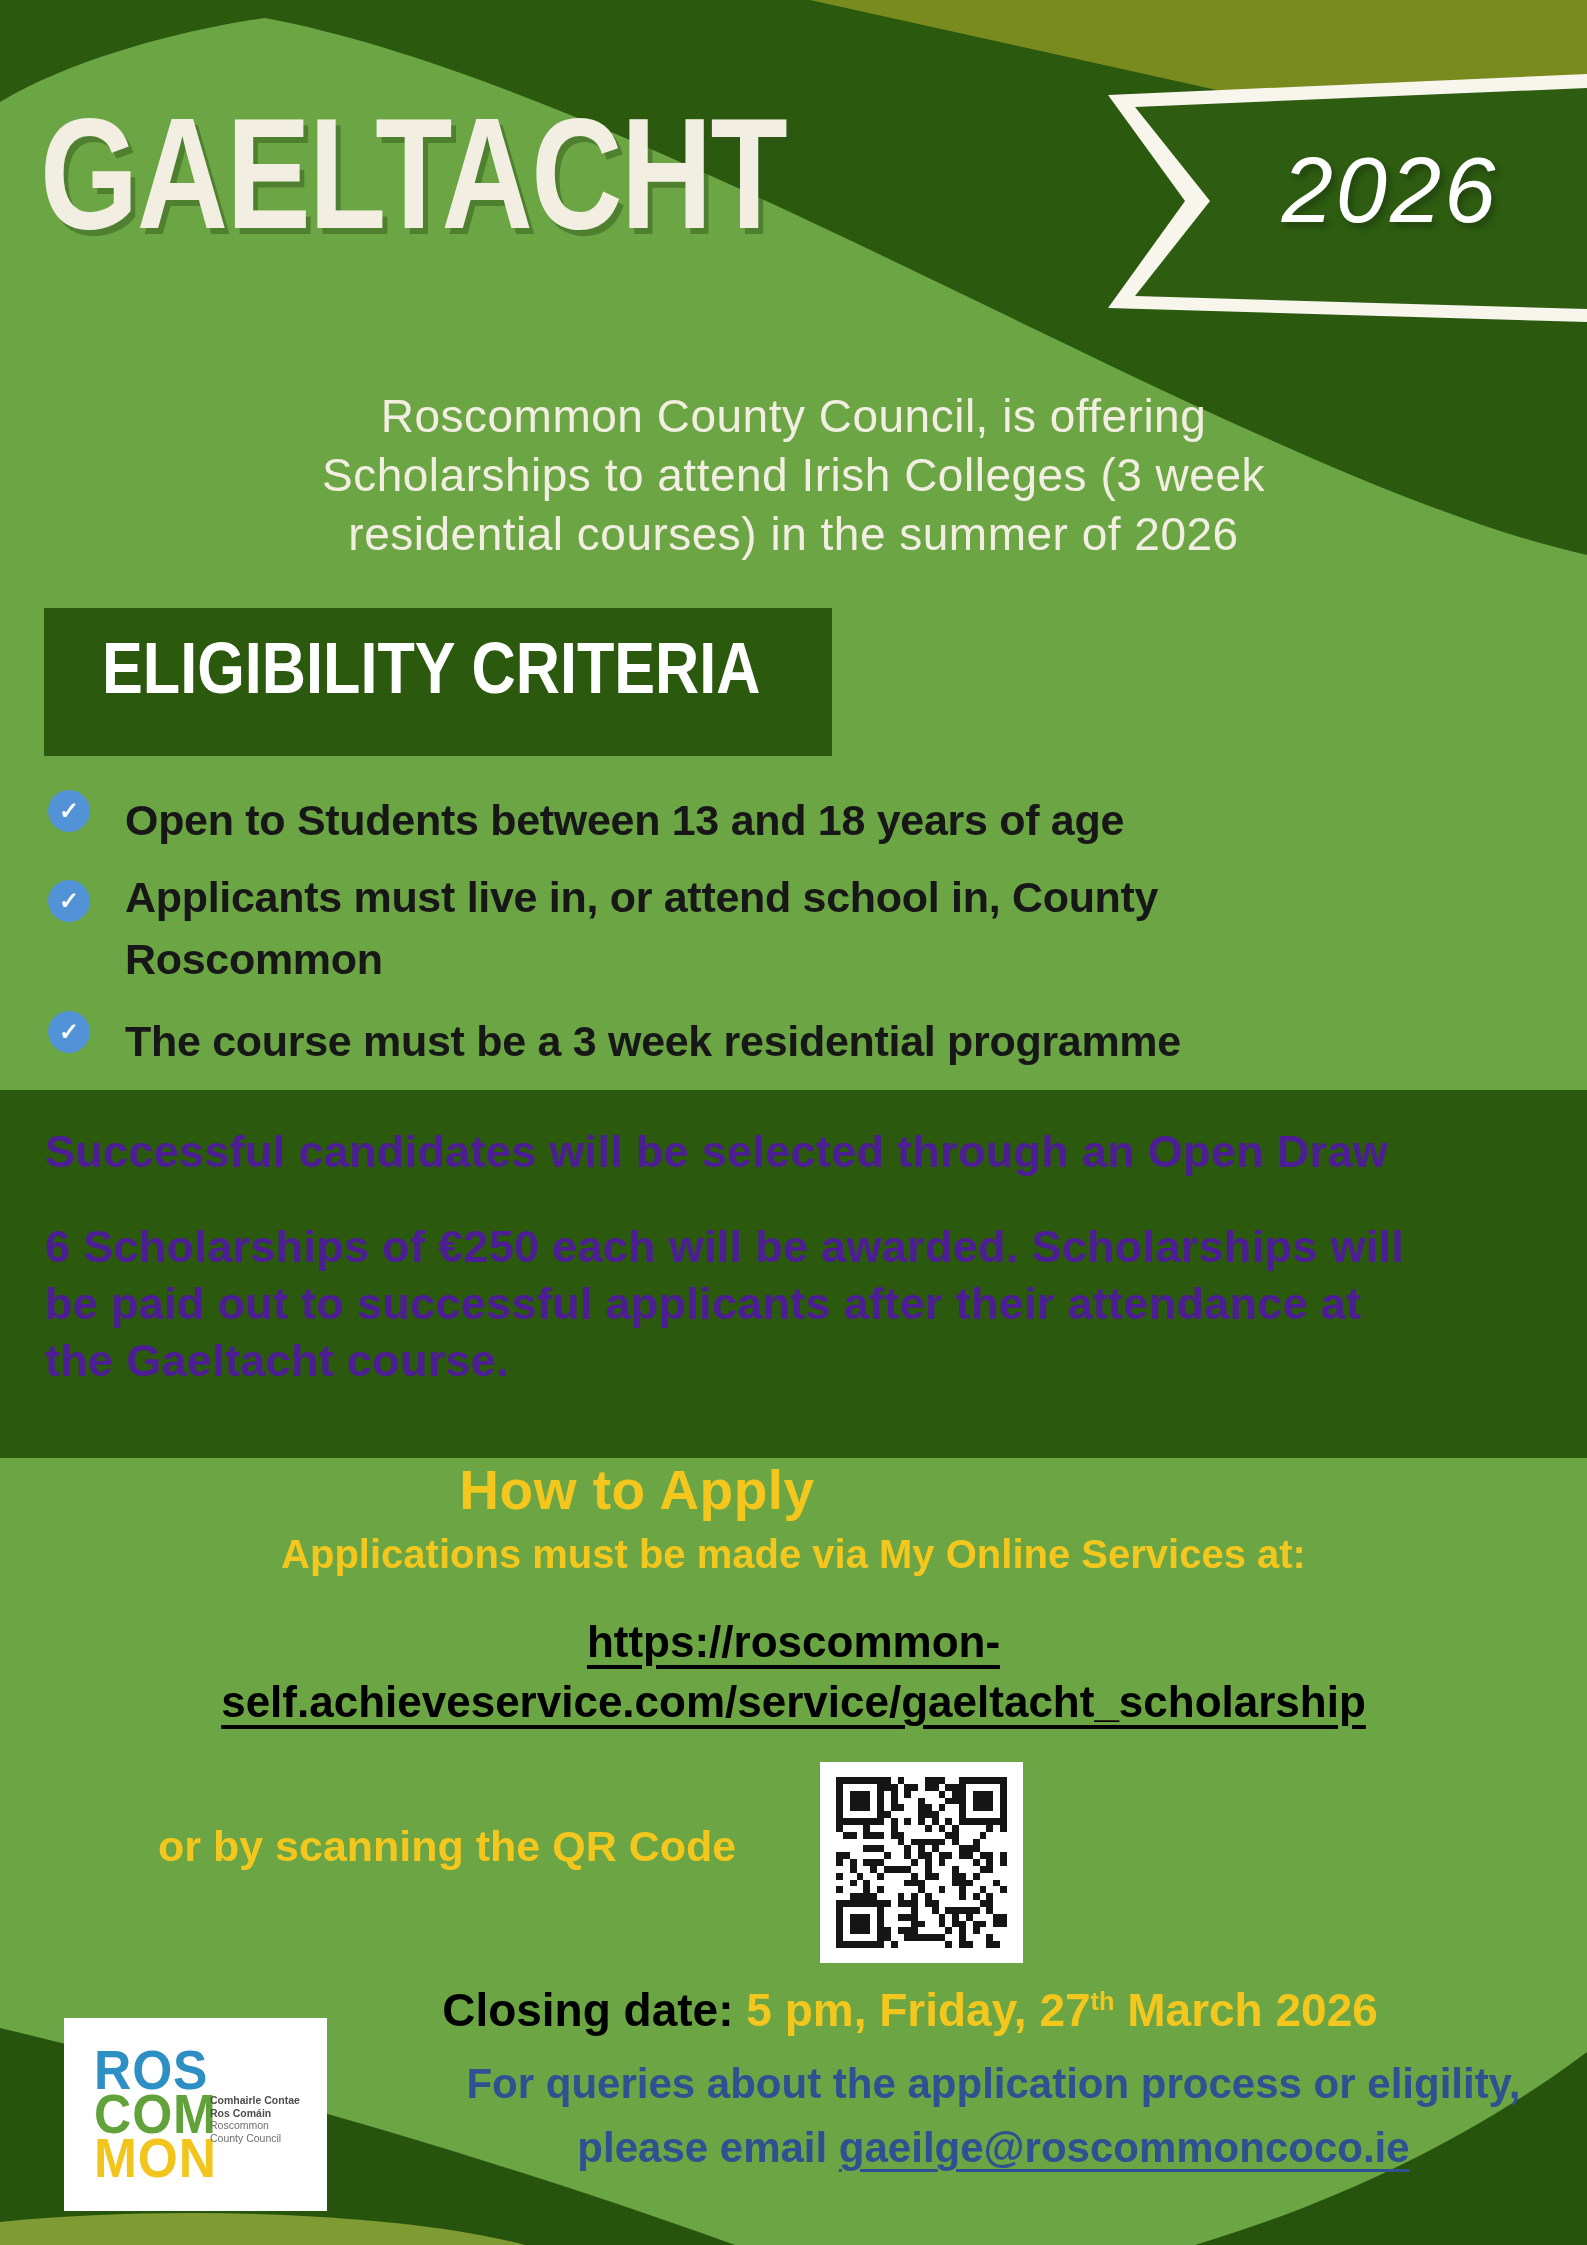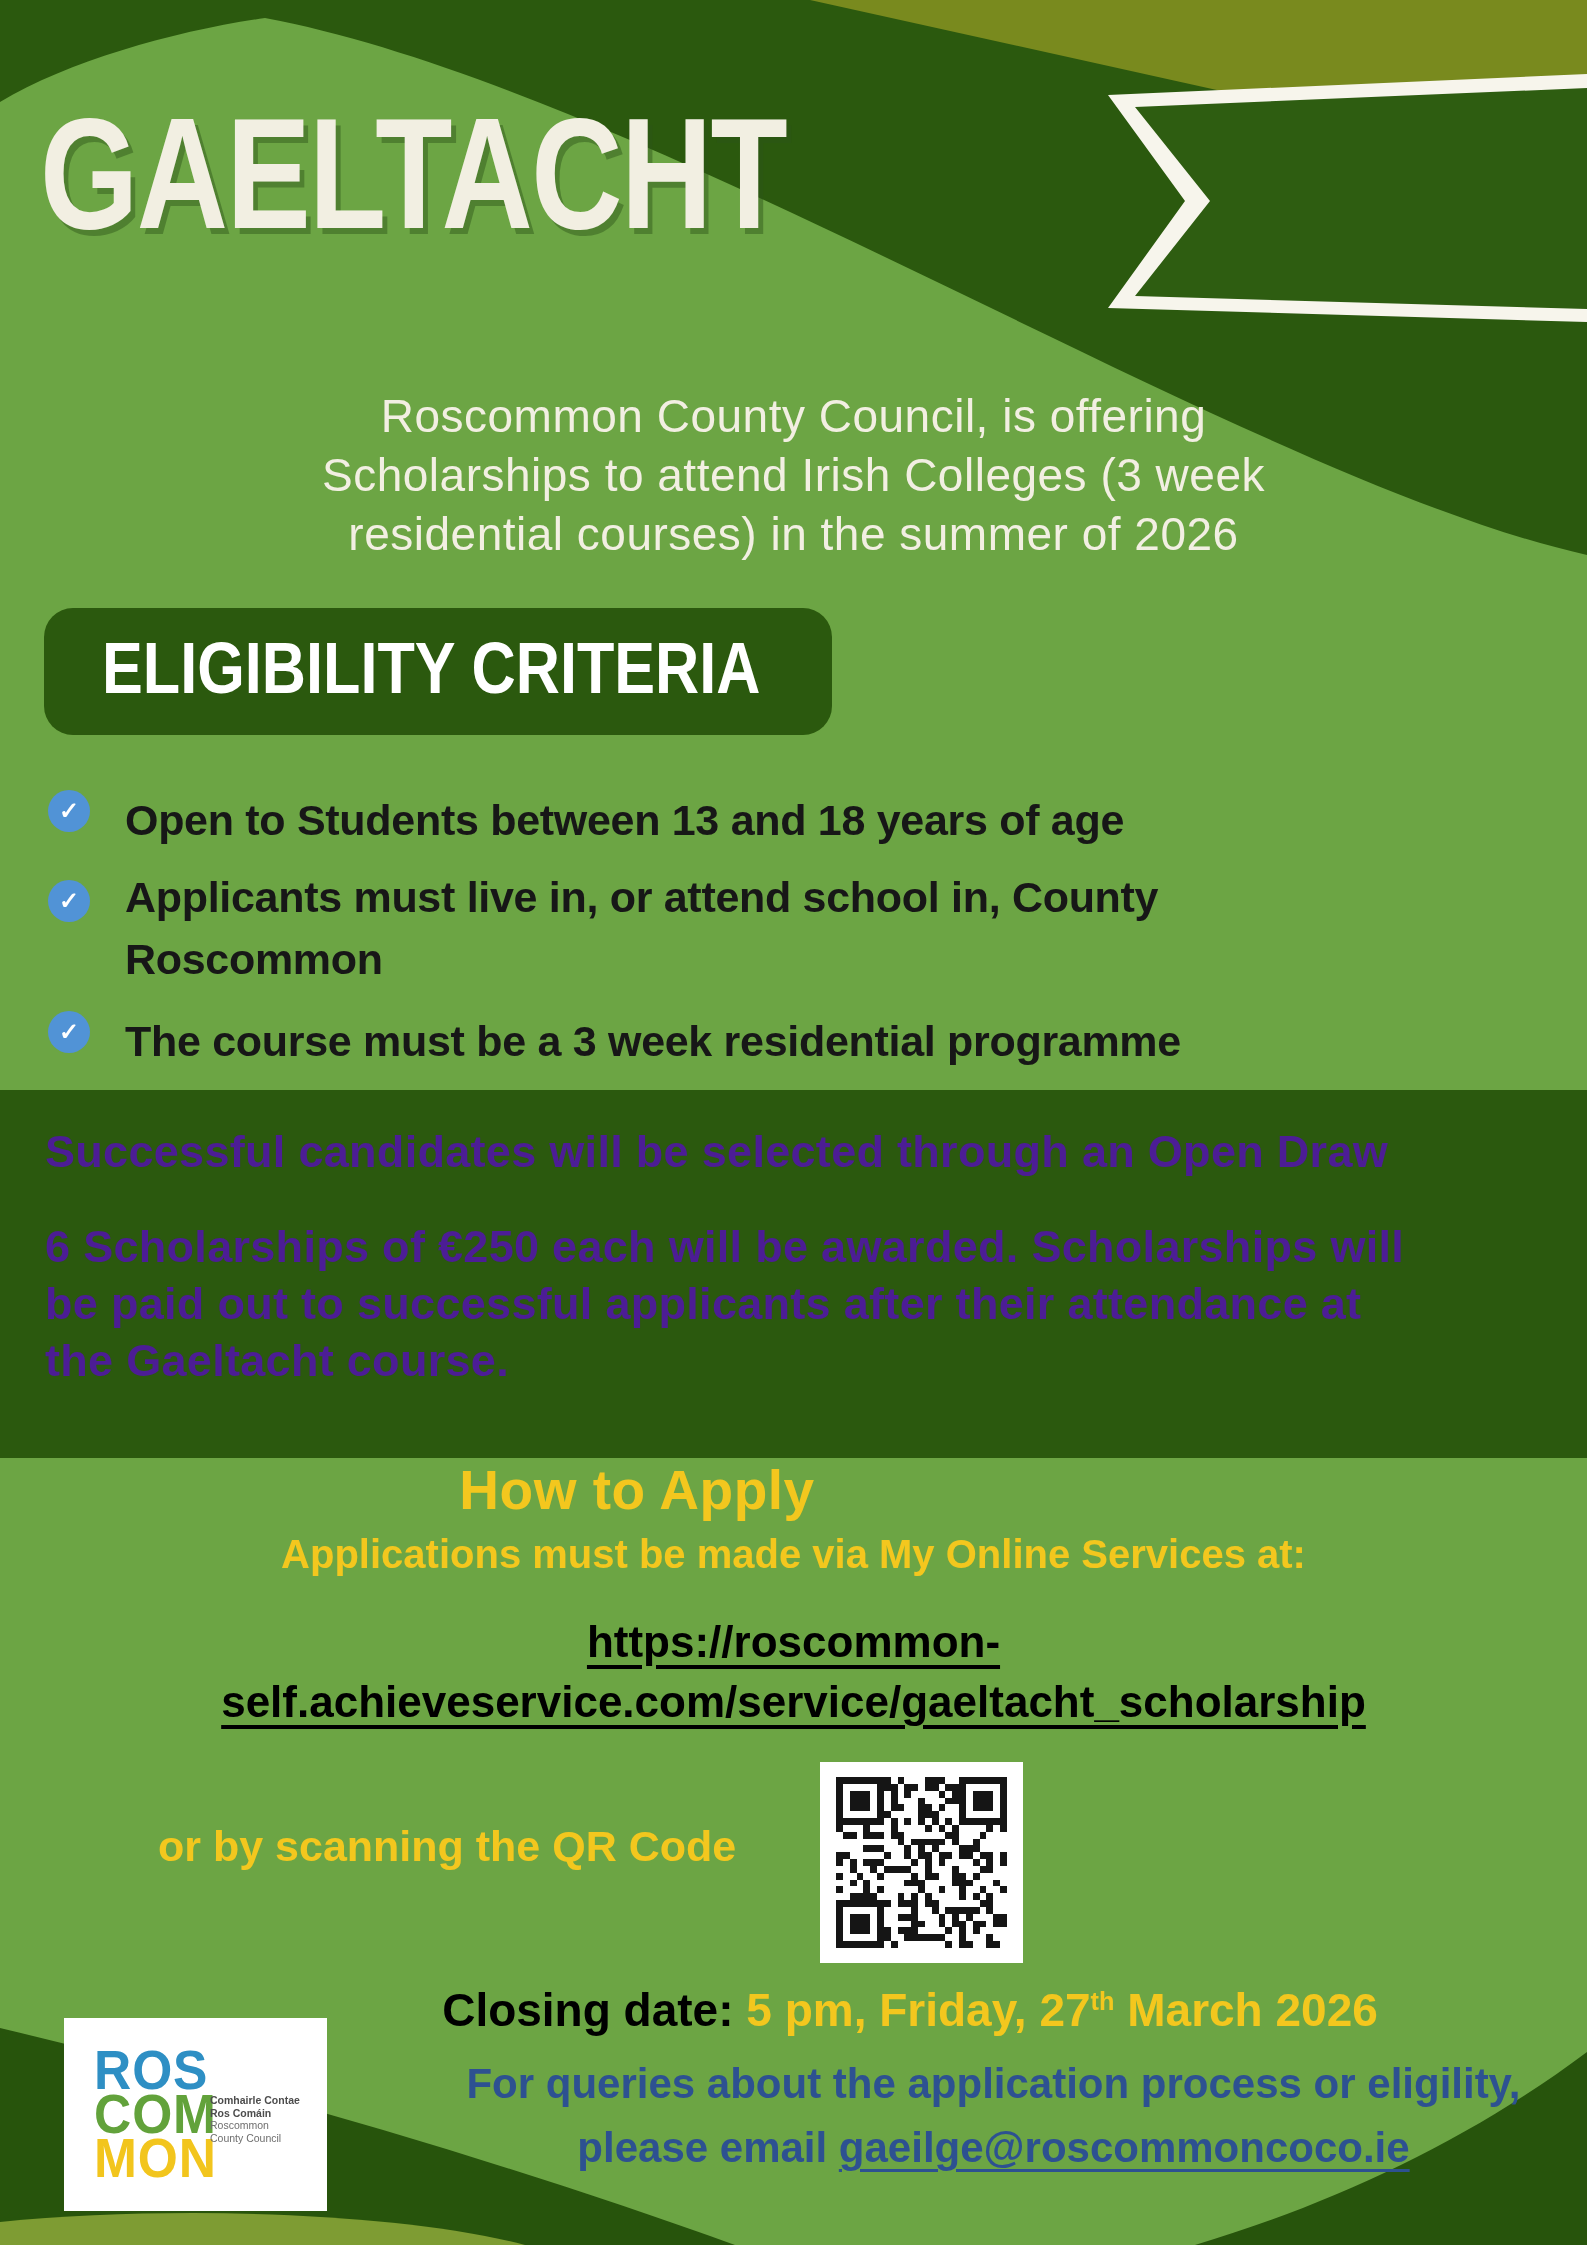--- a/index.html
+++ b/index.html
@@ -25,23 +25,22 @@
     color:#fff;font-size:92px;font-style:italic;font-weight:500;letter-spacing:3px;
     text-shadow:4px 5px 6px rgba(20,40,10,.45);
   }
   
   .intro-line{
     position:absolute;left:120px;width:1347px;text-align:center;z-index:3;
     color:var(--cream,#f2efe2);font-size:46px;line-height:59px;font-weight:400;letter-spacing:.5px;
   }
   
   .elig-box{
-    position:absolute;left:44px;top:608px;width:788px;height:127px;z-index:3;
+    position:absolute;left:44px;top:608px;width:788px;height:148px;z-index:3;
     background:var(--dark,#2b590e);
-    border-radius:29px;
   }
   .elig-box h2{
     margin:0;padding:24px 0 0 58px;color:#fff;font-size:72px;line-height:72px;font-weight:bold;
   }
   .elig-box h2>span{display:inline-block;transform:scaleX(.85);transform-origin:left top;white-space:nowrap;}
   .bullet-row{position:absolute;left:48px;z-index:3;display:flex;align-items:flex-start;}
   .check-circle{
     flex:0 0 auto;width:42px;height:42px;border-radius:50%;margin-top:1px;
     background:var(--check,#5193d6);color:#fff;display:flex;align-items:center;justify-content:center;
     font-size:24px;font-weight:bold;
@@ -97,20 +96,21 @@
   </svg>
 
   <div class="title-line" style="top:103px">
     <span>GAELTACHT</span>
   </div>
 
   <svg id="banner-svg" width="520" height="262" viewBox="0 0 520 262">
     <path d="M41,25 L520,4 L520,252 L41,238 L118,131 Z" fill="#f7f5ec"></path>
     <path d="M68,37 L520,18 L520,239 L68,226 L143,131 Z" fill="#2e5d11"></path>
   </svg>
+  <div class="year-text">2026</div>
 
   <div class="intro-line" style="top:387px">Roscommon County Council, is offering</div>
   <div class="intro-line" style="top:446px">Scholarships to attend Irish Colleges (3 week</div>
   <div class="intro-line" style="top:505px">residential courses) in the summer of 2026</div>
 
   <div class="elig-box">
     <h2><span>ELIGIBILITY CRITERIA</span></h2>
   </div>
 
   <div class="bullet-row" style="top:789px">

